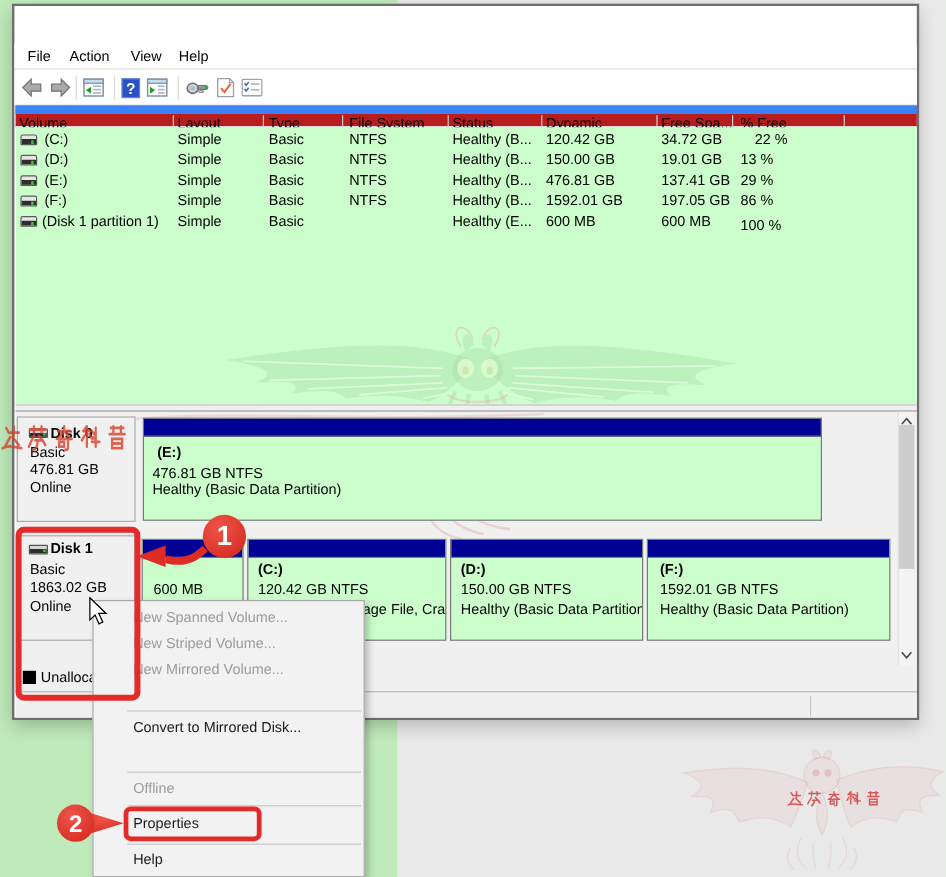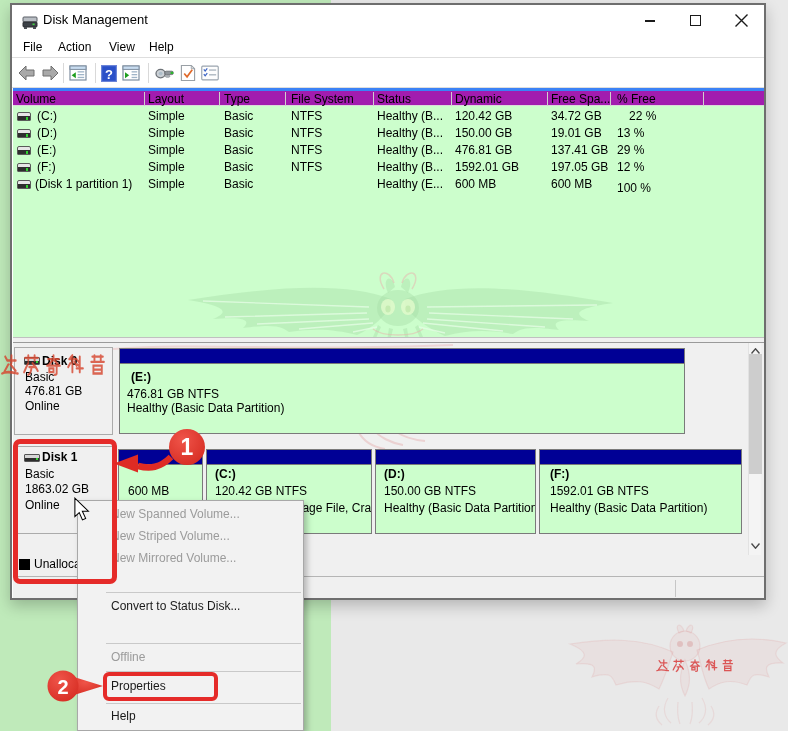--- a/index.html
+++ b/index.html
@@ -24,35 +24,20 @@
     <path d="M245 60 C239 74 239 84 245 96 C251 84 251 74 245 60 Z"></path>
     <path d="M228 98 c-6 10 -4 19 3 25 M238 102 c-1 10 0 17 2 22 M252 102 c1 10 0 17 -2 22 M262 98 c6 10 4 19 -3 25 M219 106 c-5 8 -3 14 3 19 M271 106 c5 8 3 14 -3 19" fill="none"></path>
   </g>
   <circle cx="240" cy="44" r="3" fill="rgba(205,110,110,0.28)"></circle>
   <circle cx="250" cy="44" r="3" fill="rgba(205,110,110,0.28)"></circle>
   <use href="#hztxt" x="0" y="0" transform="translate(216,59) scale(0.78)" stroke="rgba(216,60,60,0.85)" stroke-width="1.6"></use>
 </svg>
 
 <div id="win" class="abs" style="left:10px;top:3px;width:756px;height:597px;background:#fff;border:2px solid #6e6e6e;box-shadow:0 6px 14px rgba(0,0,0,0.22)">
 
-  <div id="titlebar" class="abs" style="left:0;top:0;width:752px;height:32px;background:#fff">
-    <svg class="abs" style="left:10px;top:9px" width="16" height="16" viewBox="0 0 16 16">
-      <rect x="1" y="3" width="14" height="5" rx="1" fill="#b9bec4" stroke="#5a5f66" stroke-width="1"></rect>
-      <rect x="1" y="8" width="14" height="5" rx="1" fill="#3c4147" stroke="#2a2d30" stroke-width="1"></rect>
-      <rect x="10.5" y="9.5" width="2.2" height="1.6" fill="#42d142"></rect>
-      <rect x="2" y="13" width="3" height="2" fill="#4a4e54"></rect>
-        <rect x="11" y="13" width="3" height="2" fill="#4a4e54"></rect>
-    </svg>
-    <div class="t" style="left:31px;top:0;height:30px;line-height:30px;font-size:13px">Disk Management</div>
-    <div class="abs" style="left:633px;top:15px;width:10px;height:1.5px;background:#1a1a1a"></div>
-    <div class="abs" style="left:678px;top:10px;width:11px;height:11px;border:1.3px solid #1a1a1a"></div>
-    <svg class="abs" style="left:723px;top:9px" width="13" height="13" viewBox="0 0 13 13">
-      <path d="M0.5 0.5 L12.5 12.5 M12.5 0.5 L0.5 12.5" stroke="#1a1a1a" stroke-width="1.4"></path>
-    </svg>
-  </div>
 
   <div id="menubar" class="abs" style="left:0;top:32px;width:752px;height:21px;background:#fff;border-bottom:1px solid #dedede">
     <div class="t" style="left:11px;top:0;height:21px;line-height:21px">File</div>
     <div class="t" style="left:46px;top:0;height:21px;line-height:21px">Action</div>
     <div class="t" style="left:97px;top:0;height:21px;line-height:21px">View</div>
     <div class="t" style="left:137px;top:0;height:21px;line-height:21px">Help</div>
   </div>
 
   <div id="toolbar" class="abs" style="left:0;top:54px;width:752px;height:29px;background:#fff;border-bottom:1px solid #dedede">
     <svg class="abs" style="left:6px;top:6px" width="18" height="16" viewBox="0 0 18 16">
@@ -98,21 +83,21 @@
     </svg>
     <svg class="abs" style="left:189px;top:6px" width="18" height="16" viewBox="0 0 19 16">
       <rect x="0.8" y="0.8" width="17.4" height="14.4" rx="1" fill="#fdfdfd" stroke="#9aa4ae" stroke-width="1.2"></rect>
       <path d="M3 4.2 L4.4 6 L6.6 3.2" fill="none" stroke="#3b63c4" stroke-width="1.3"></path>
       <path d="M3 9.2 L4.4 11 L6.6 8.2" fill="none" stroke="#3b63c4" stroke-width="1.3"></path>
       <rect x="8.5" y="4.2" width="7.5" height="1.4" fill="#aab4be"></rect>
       <rect x="8.5" y="9.2" width="7.5" height="1.4" fill="#aab4be"></rect>
     </svg>
   </div>
 
-  <div id="lhdr" class="abs" style="left:1px;top:83px;width:751px;height:18px;background:#a21caf;border-top:3px solid #3b82f6;border-bottom:1px solid #d9d9d9">
+  <div id="lhdr" class="abs" style="left:1px;top:83px;width:751px;height:18px;background:#b91c1c;border-top:7px solid #3b82f6;border-bottom:1px solid #d9d9d9">
     <div class="t" style="left:3px;top:0;height:17px;line-height:17px">Volume</div>
     <div class="t" style="left:135px;top:0;height:17px;line-height:17px">Layout</div>
     <div class="t" style="left:211px;top:0;height:17px;line-height:17px">Type</div>
     <div class="t" style="left:278px;top:0;height:17px;line-height:17px">File System</div>
     <div class="t" style="left:364px;top:0;height:17px;line-height:17px">Status</div>
     <div class="t" style="left:442px;top:0;height:17px;line-height:17px">Dynamic</div>
     <div class="t" style="left:538px;top:0;height:17px;line-height:17px">Free Spa...</div>
     <div class="t" style="left:604px;top:0;height:17px;line-height:17px">% Free</div>
     <div class="abs" style="left:131px;top:1px;width:1px;height:15px;background:#cfcfcf"></div>
     <div class="abs" style="left:206px;top:1px;width:1px;height:15px;background:#cfcfcf"></div>
@@ -190,21 +175,21 @@
           <div class="abs" style="left:4px;top:4px;width:14px;height:9px;background:linear-gradient(#e6e6e6 0 38%,#bdbdbd 38% 45%,#2d2d2d 45% 100%);border:1px solid #5a5a5a;border-radius:2px 2px 1px 1px">
             <div class="abs" style="right:2px;top:4px;width:2.5px;height:2.5px;background:#2fd12f"></div>
           </div>
           <div class="t" style="left:24px;top:0;height:17px;line-height:17px">(F:)</div>
           <div class="t" style="left:135px;top:0;height:17px;line-height:17px">Simple</div>
           <div class="t" style="left:211px;top:0;height:17px;line-height:17px">Basic</div>
           <div class="t" style="left:278px;top:0;height:17px;line-height:17px">NTFS</div>
           <div class="t" style="left:364px;top:0;height:17px;line-height:17px">Healthy (B...</div>
           <div class="t" style="left:442px;top:0;height:17px;line-height:17px">1592.01 GB</div>
           <div class="t" style="left:538px;top:0;height:17px;line-height:17px">197.05 GB</div>
-          <div class="t" style="left:604px;top:0;height:17px;line-height:17px">12 %</div>
+          <div class="t" style="left:604px;top:0;height:17px;line-height:17px">86 %</div>
         </div>
       <div class="abs" style="left:0;top:70px;width:751px;height:17px">
           <div class="abs" style="left:4px;top:4px;width:14px;height:9px;background:linear-gradient(#e6e6e6 0 38%,#bdbdbd 38% 45%,#2d2d2d 45% 100%);border:1px solid #5a5a5a;border-radius:2px 2px 1px 1px">
             <div class="abs" style="right:2px;top:4px;width:2.5px;height:2.5px;background:#2fd12f"></div>
           </div>
           <div class="t" style="left:22px;top:0;height:17px;line-height:17px">(Disk 1 partition 1)</div>
           <div class="t" style="left:135px;top:0;height:17px;line-height:17px">Simple</div>
           <div class="t" style="left:211px;top:0;height:17px;line-height:17px">Basic</div>
           <div class="t" style="left:364px;top:0;height:17px;line-height:17px">Healthy (E...</div>
           <div class="t" style="left:442px;top:0;height:17px;line-height:17px">600 MB</div>
@@ -322,21 +307,21 @@
 
 <svg id="wm-left" class="abs" style="left:0px;top:353px" width="107" height="23" viewBox="0 0 107 23">
   <use href="#hztxt" transform="translate(1,1) scale(1.05,1.3)" stroke="rgba(214,70,46,0.82)" stroke-width="1.8"></use>
 </svg>
 
 <div id="ctxmenu" class="abs" style="left:77px;top:500px;width:227px;height:231px;background:#f2f2f2;border:1px solid #a8a8a8;box-shadow:3px 3px 6px rgba(0,0,0,0.25)">
   <div class="mi" style="top:2px;color:#9b9b9b">New Spanned Volume...</div>
   <div class="mi" style="top:24px;color:#9b9b9b">New Striped Volume...</div>
   <div class="mi" style="top:46px;color:#9b9b9b">New Mirrored Volume...</div>
   <div class="msep" style="top:91px"></div>
-  <div class="mi" style="top:94px;color:#1a1a1a">Convert to Status Disk...</div>
+  <div class="mi" style="top:94px;color:#1a1a1a">Convert to Mirrored Disk...</div>
   <div class="msep" style="top:142px"></div>
   <div class="mi" style="top:145px;color:#9b9b9b">Offline</div>
   <div class="msep" style="top:170px"></div>
   <div class="mi" style="top:174px;color:#1a1a1a">Properties</div>
   <div class="msep" style="top:202px"></div>
   <div class="mi" style="top:204px;color:#1a1a1a">Help</div>
 </div>
 
 <svg id="cursor" class="abs" style="left:73px;top:497px" width="17" height="25" viewBox="0 0 18 26">
   <path d="M2 1 L2 20.5 L6.6 16.2 L10 24 L13.4 22.4 L9.9 14.8 L16.3 14.8 Z" fill="#fff" stroke="#000" stroke-width="1.1"></path>

